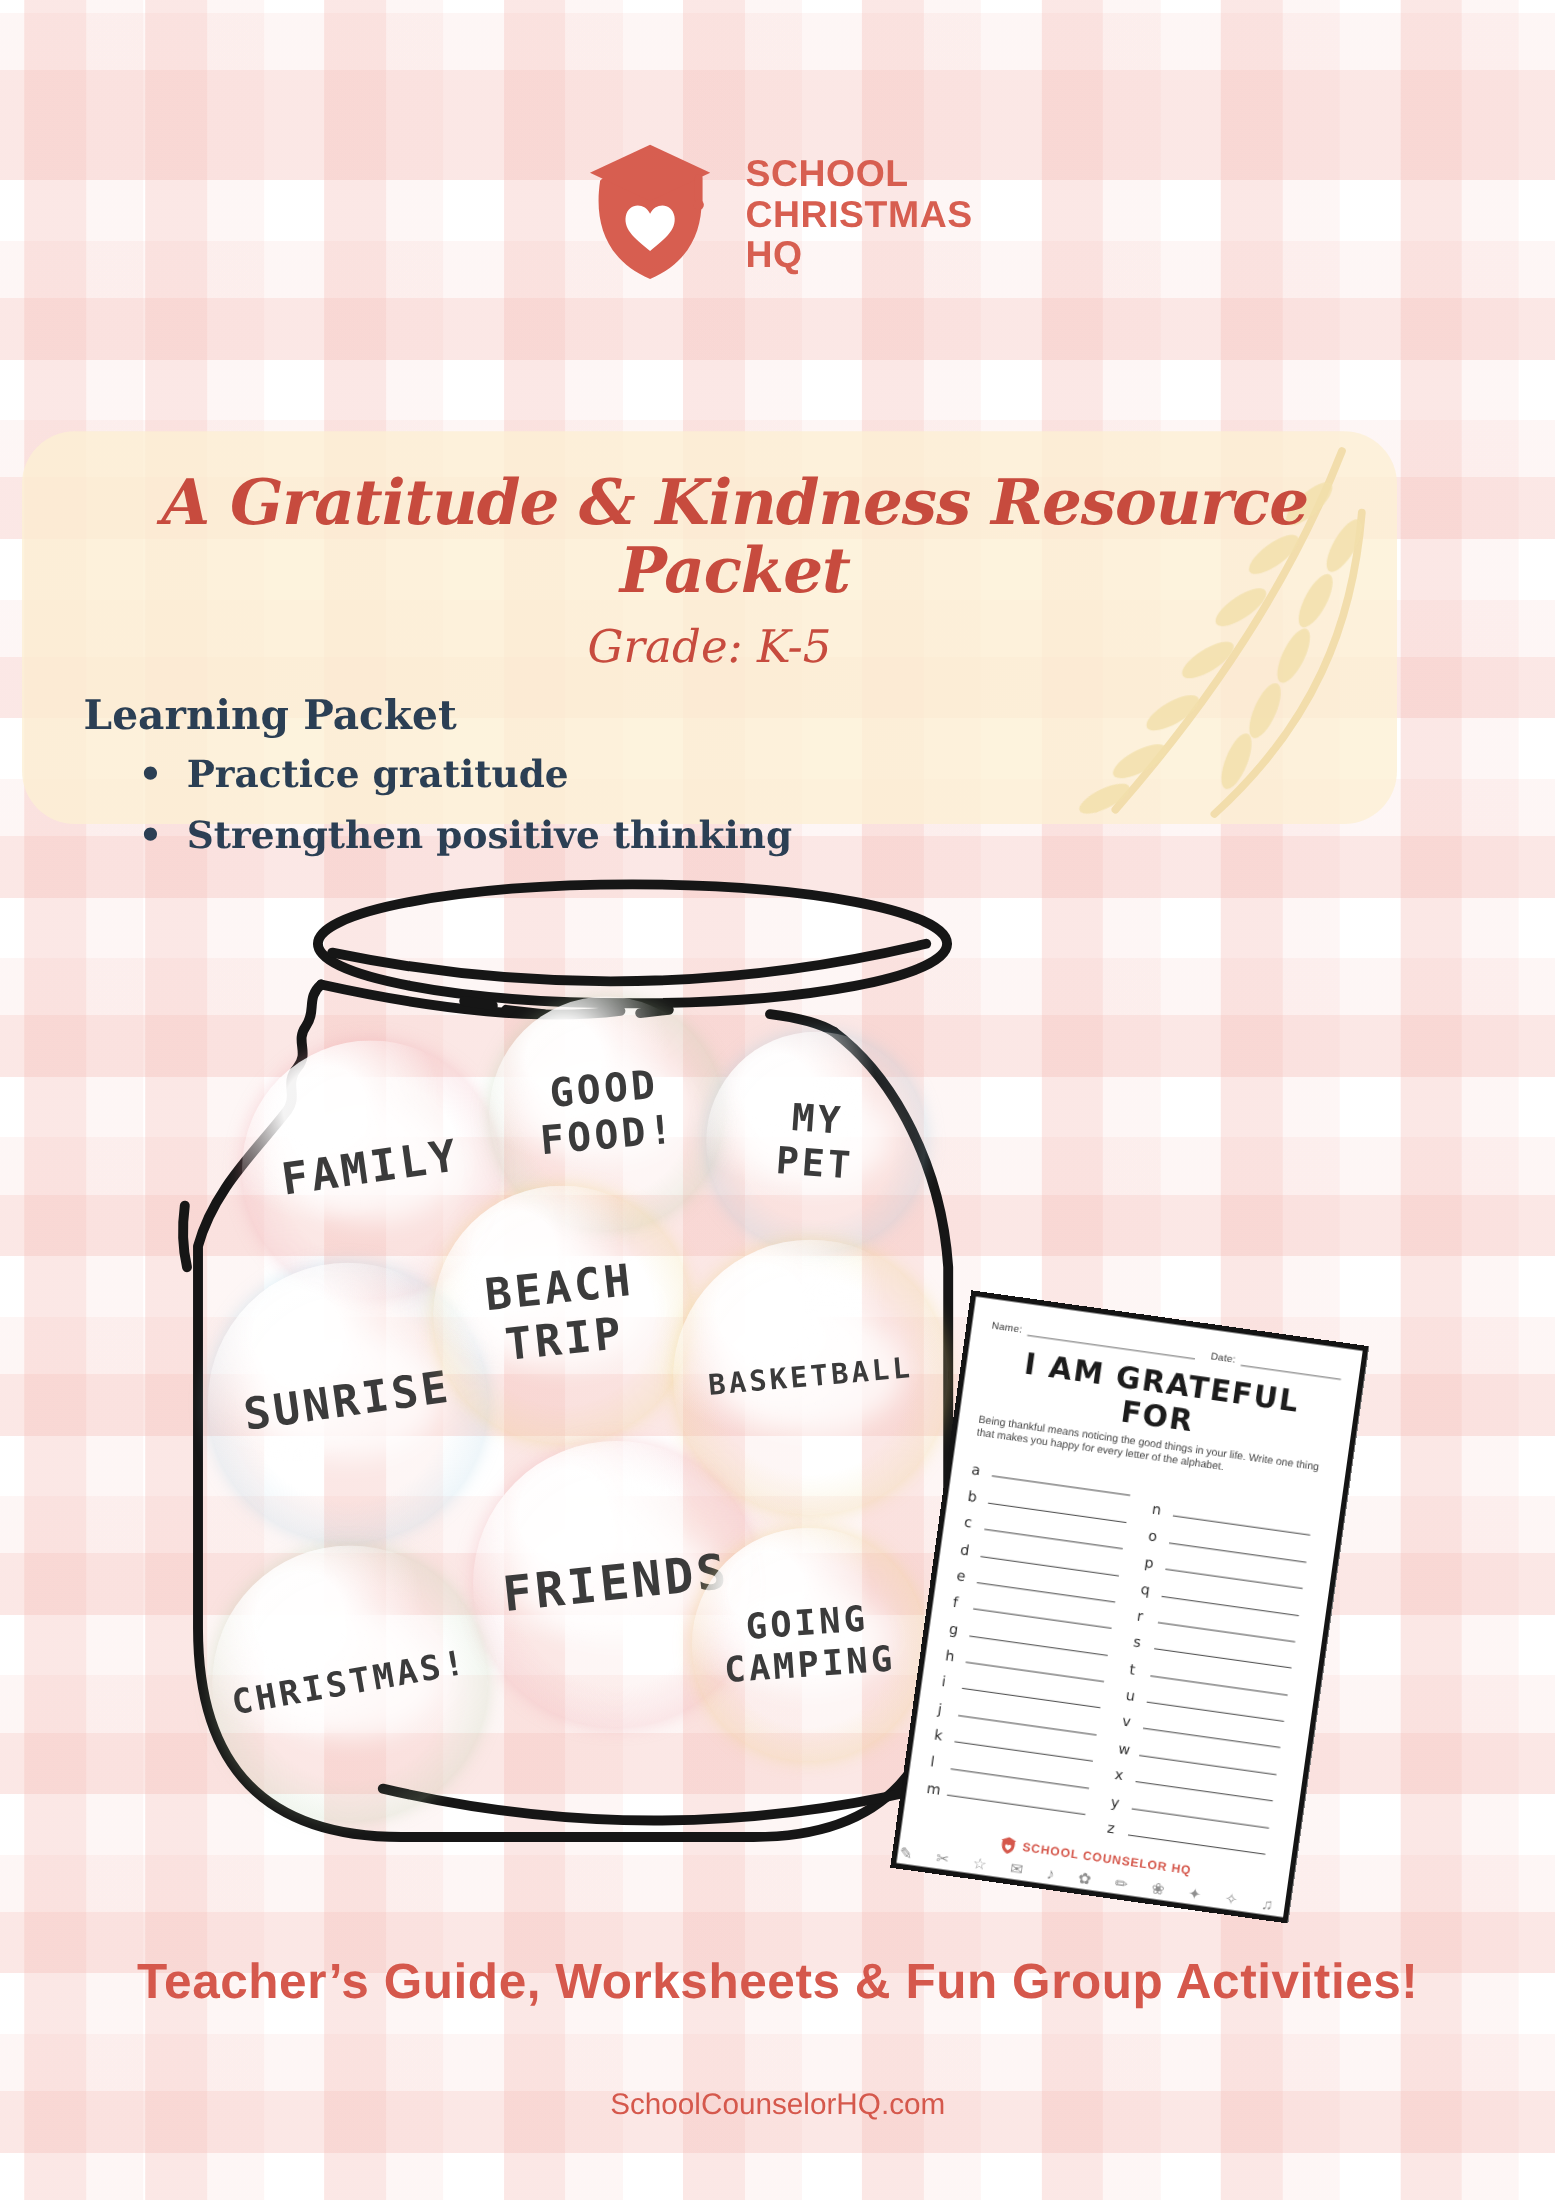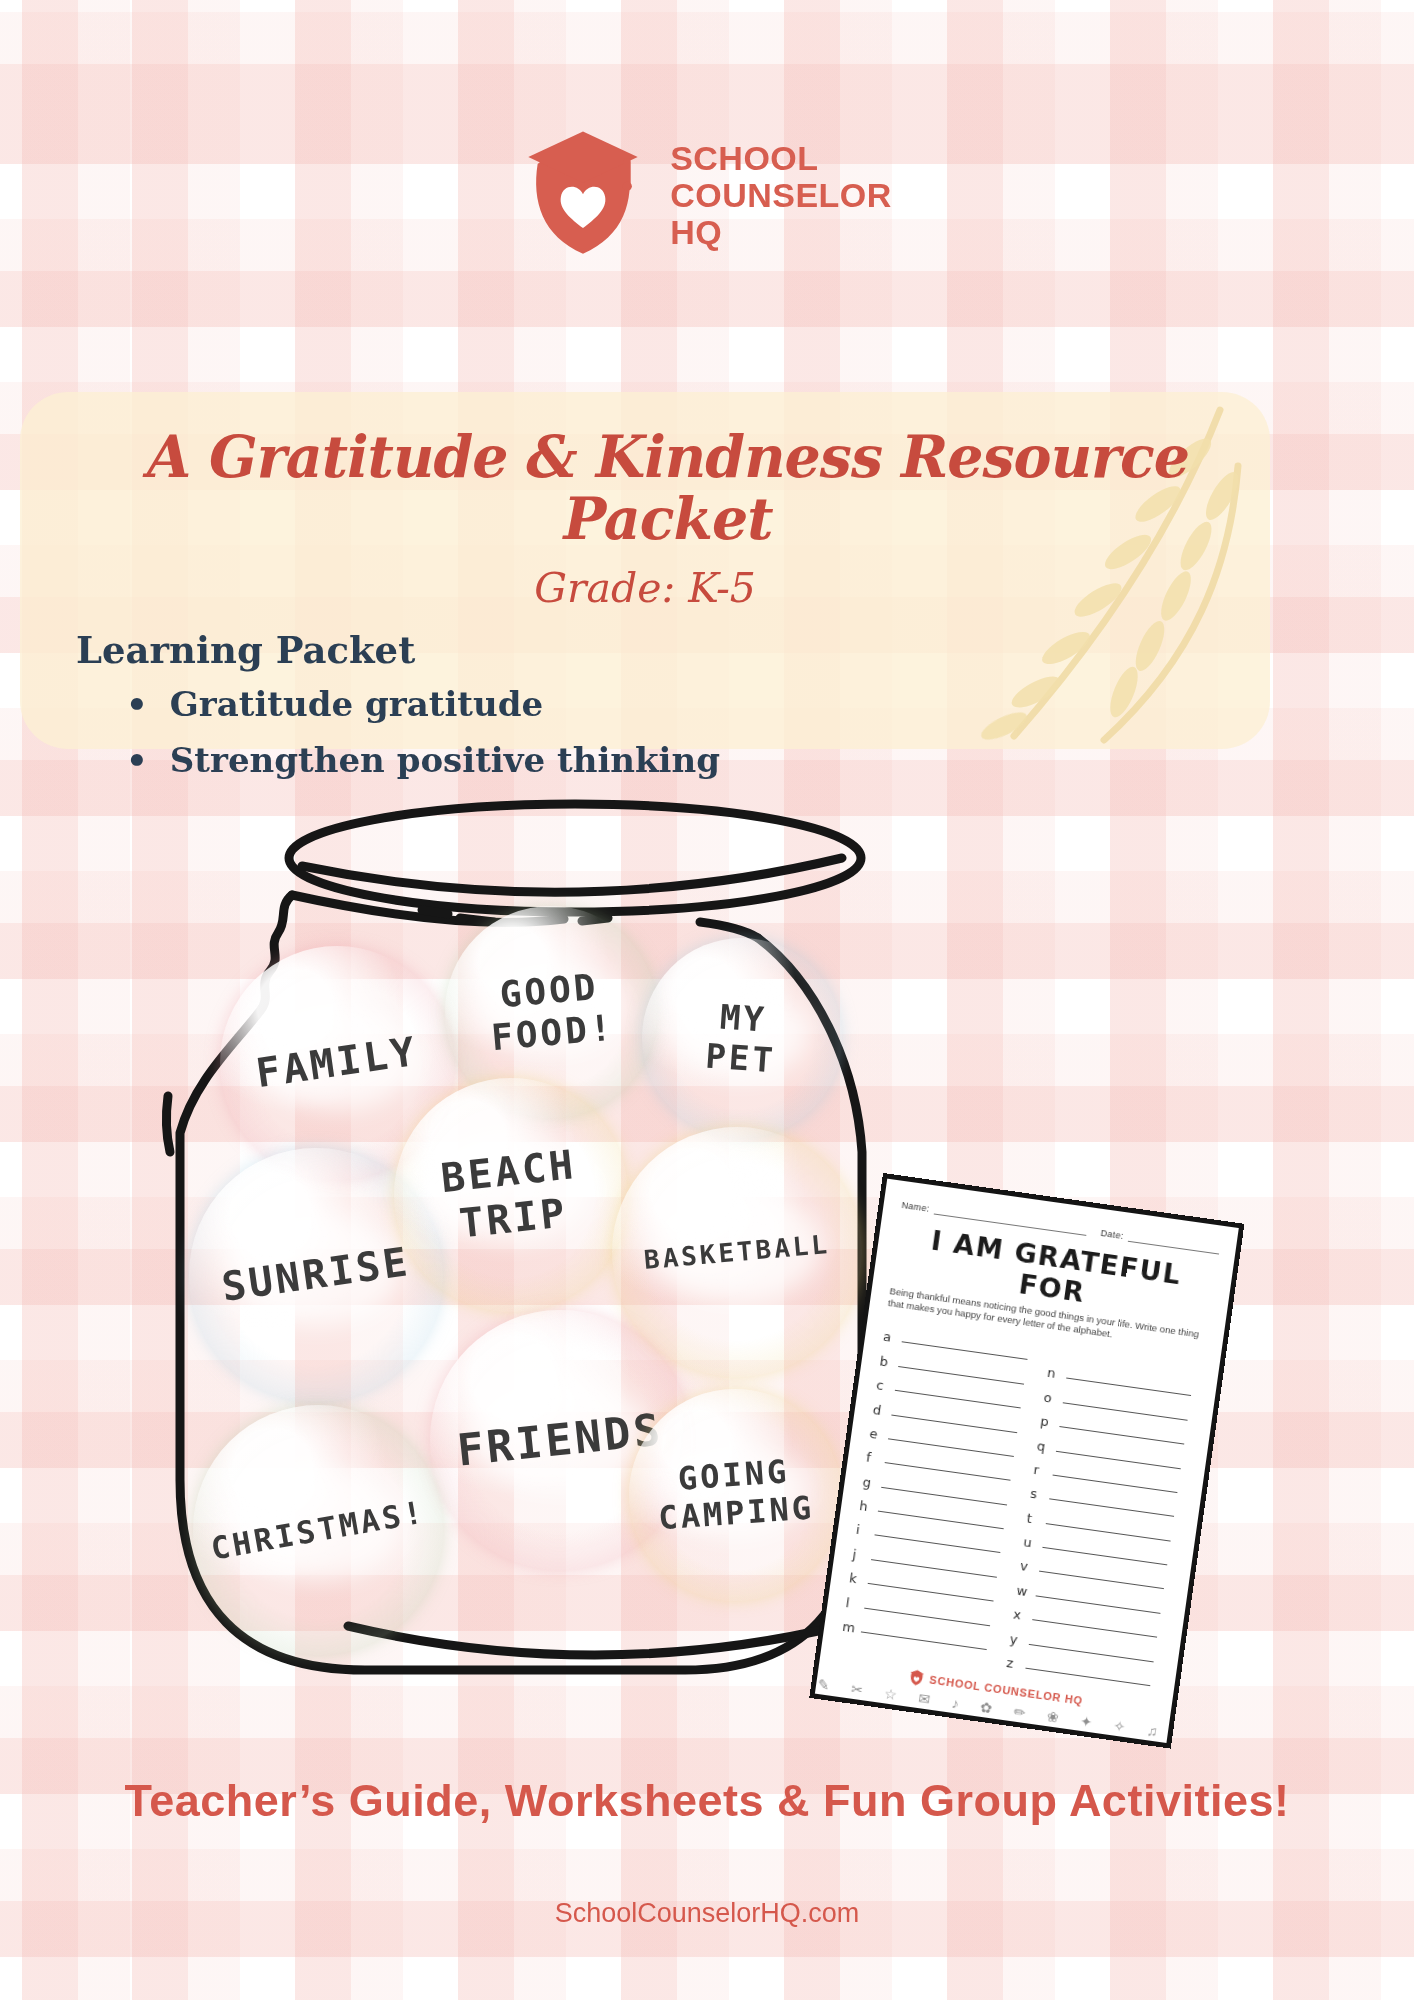--- a/index.html
+++ b/index.html
@@ -104,21 +104,21 @@
   <header class="brand">
     <svg viewBox="0 0 100 110">
       <path d="M50 34 C38 25 19 23 11 31 C6 63 15 93 50 108 C85 93 94 63 89 31 C81 23 62 25 50 34 Z" fill="#D75E50"></path>
       <path d="M50 57 C46 48 33 48 31 59 C29 70 40 78 50 86 C60 78 71 70 69 59 C67 48 54 48 50 57 Z" fill="#ffffff"></path>
       <path d="M50 3 L97 25 L50 47 L3 25 Z" fill="#D75E50"></path>
       <path d="M88 29 L88 47" stroke="#D75E50" stroke-width="6" stroke-linecap="round" fill="none"></path>
       <circle cx="88" cy="50" r="4" fill="#D75E50"></circle>
     </svg>
     <div class="brand-text">
       <span>SCHOOL</span>
-      <span>COUNSELOR</span>
+      <span>CHRISTMAS</span>
       <span>HQ</span>
     </div>
   </header>
 
   <section class="panel">
     <svg class="branch" viewBox="0 0 300 344">
       <g fill="none" stroke="#EFD9A0" stroke-width="7" stroke-linecap="round" opacity="0.8">
         <path d="M268 10 C225 120 155 230 62 336"></path>
         <path d="M286 66 C278 168 242 258 152 340"></path>
       </g>
@@ -134,21 +134,21 @@
         <ellipse cx="114" cy="248" rx="27" ry="10" transform="rotate(-30 114 248)"></ellipse>
         <ellipse cx="172" cy="292" rx="27" ry="10" transform="rotate(-68 172 292)"></ellipse>
         <ellipse cx="84" cy="292" rx="27" ry="10" transform="rotate(-28 84 292)"></ellipse>
         <ellipse cx="52" cy="326" rx="25" ry="9" transform="rotate(-26 52 326)"></ellipse>
       </g>
     </svg>
     <h1>A Gratitude &amp; Kindness Resource Packet</h1>
     <div class="grade">Grade: K-5</div>
     <div class="goals-heading">Learning Packet</div>
     <ul class="goals">
-      <li>Gratitude gratitude</li>
+      <li>Practice gratitude</li>
       <li>Strengthen positive thinking</li>
     </ul>
   </section>
 
   <svg class="jar-svg" viewBox="0 0 740 930">
     <g fill="none" stroke="#161616" stroke-width="9" stroke-linecap="round" stroke-linejoin="round">
       <ellipse cx="435" cy="78" rx="286" ry="54"></ellipse>
       <path d="M 162 86 Q 434 142 702 78"></path>
       <path d="M 152 115 Q 320 152 424 139"></path>
       <path d="M 442 141 l 26 -3"></path>

